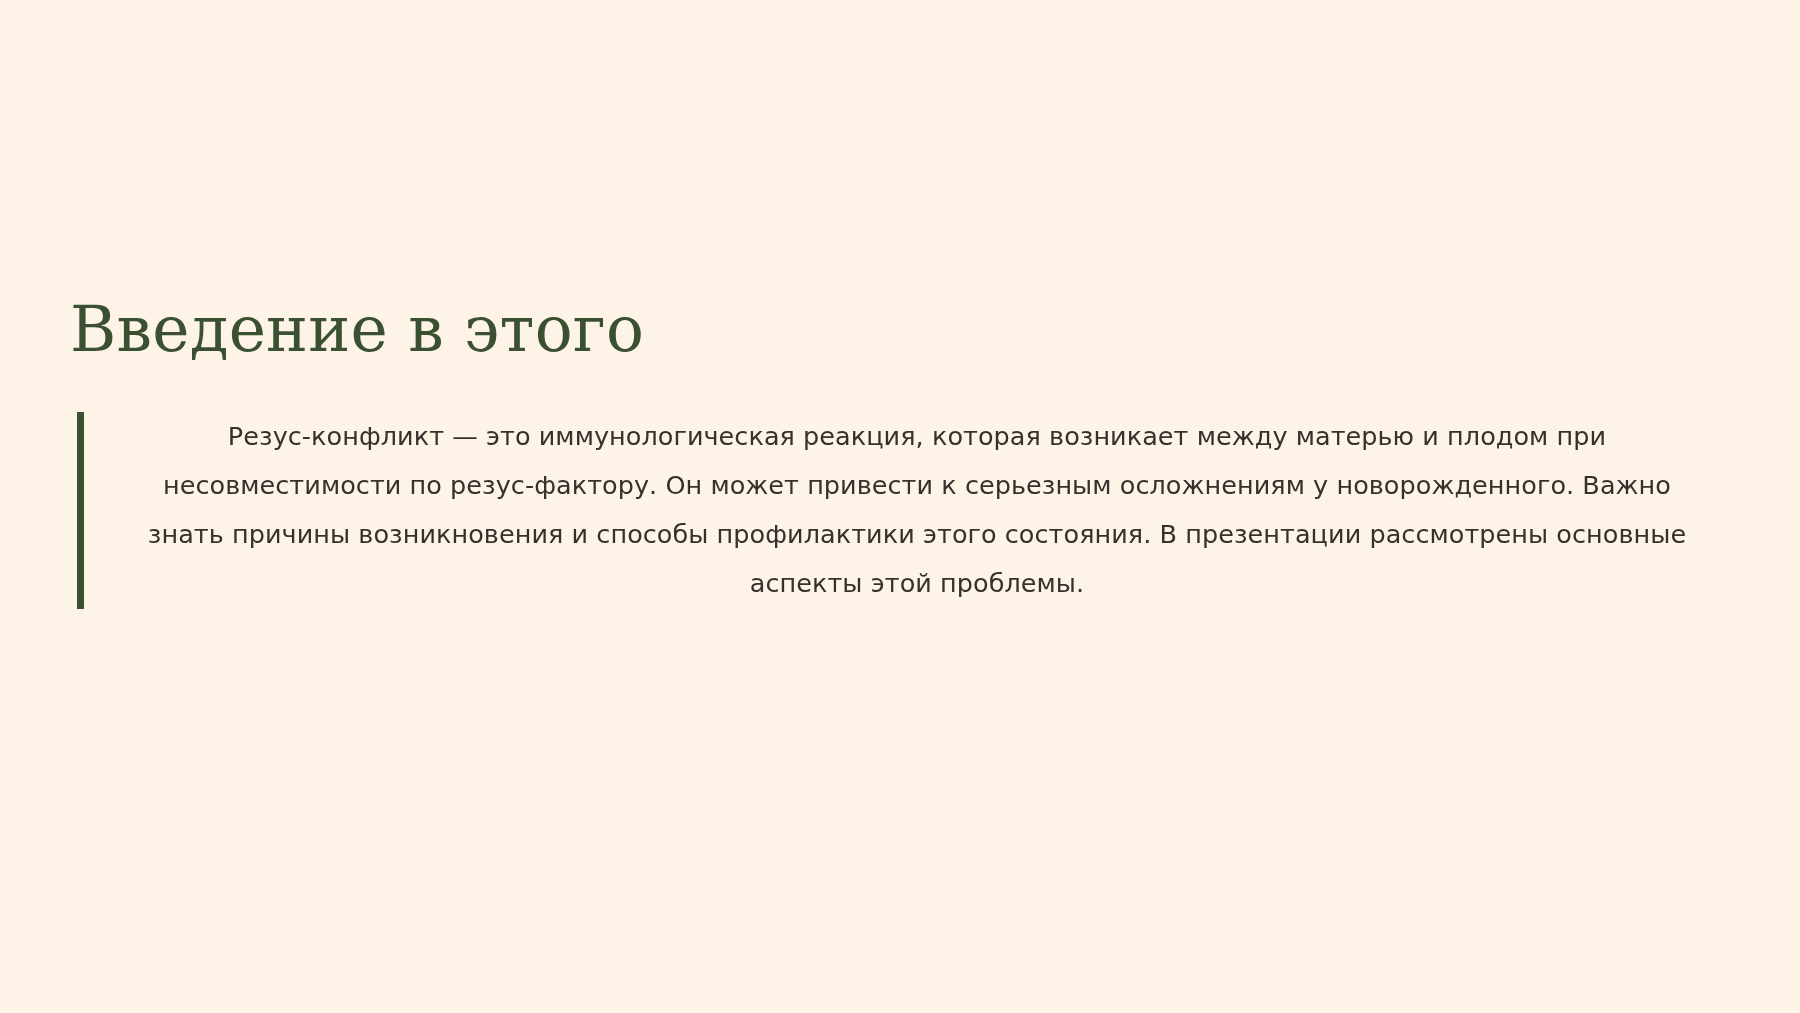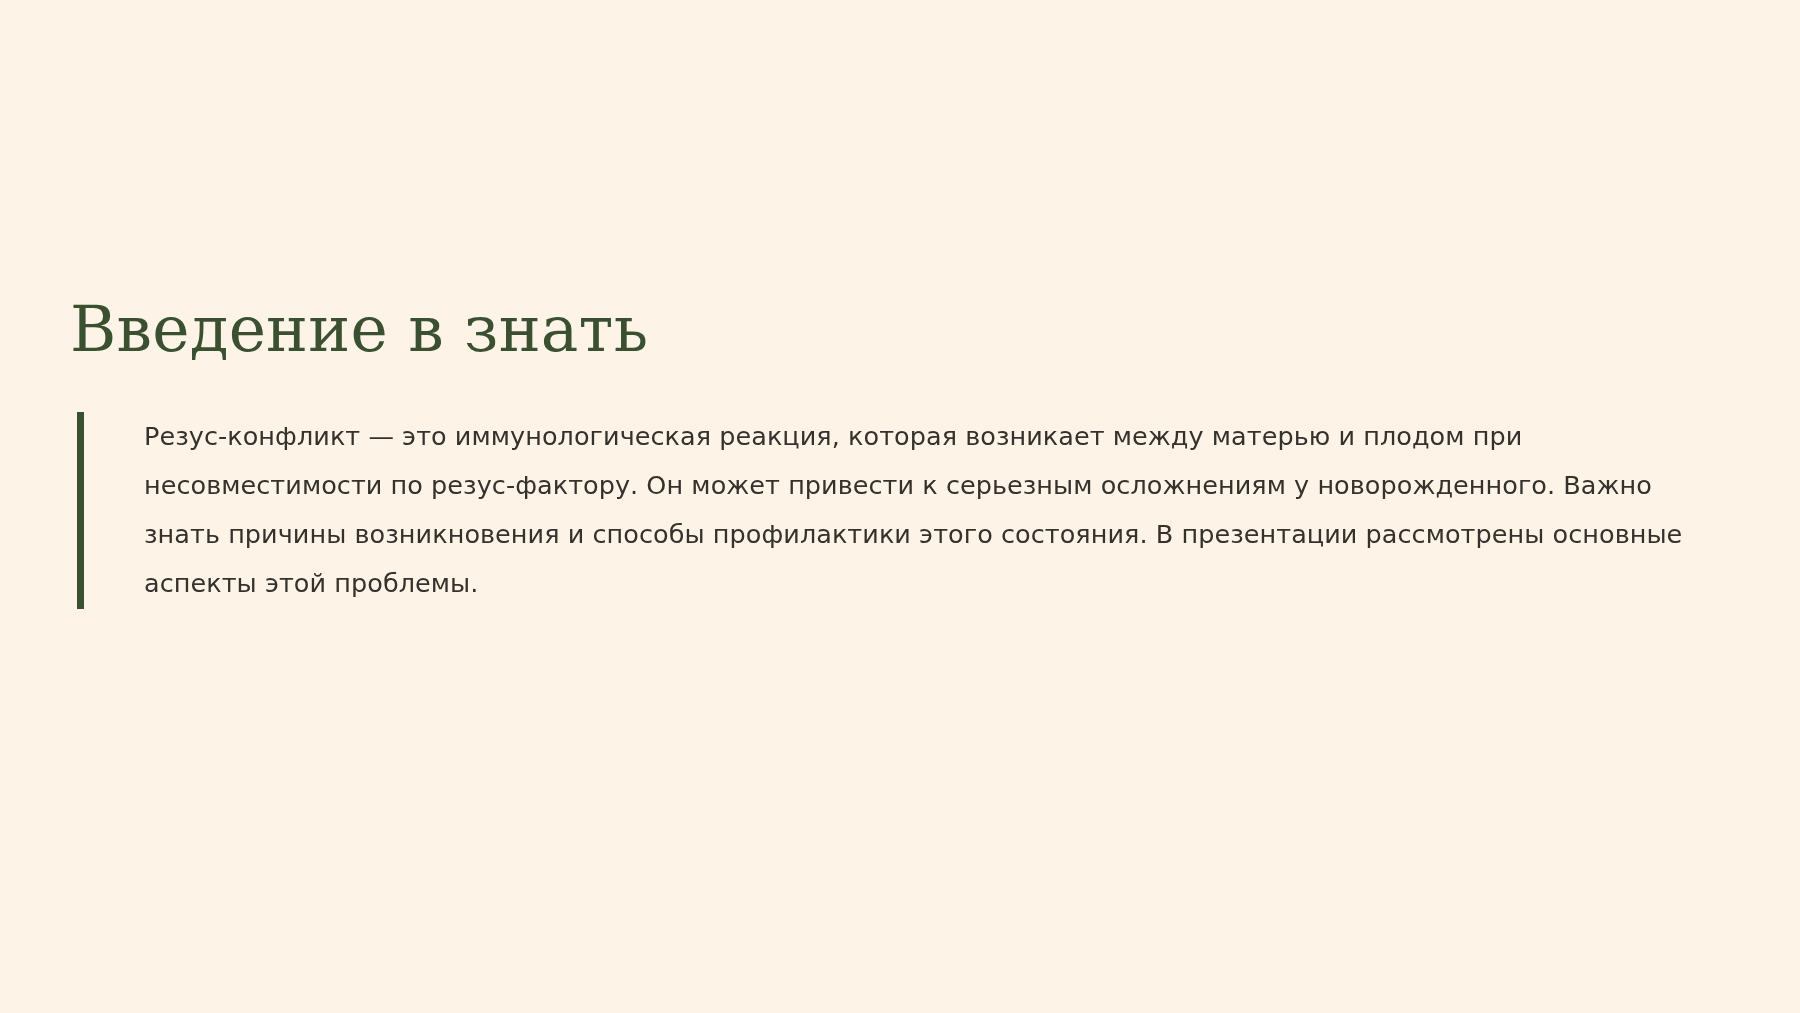--- a/index.html
+++ b/index.html
@@ -56,39 +56,39 @@
     position: absolute;
     left: 7px;
     top: 0;
     width: 7px;
     height: 197px;
     background: #3a5030;
     border-radius: 0;
   }
 
   .body-text {
-    margin: 12px;
+    margin: 0;
     padding: 0;
     font-family: "DejaVu Sans", "Liberation Sans", sans-serif;
     font-size: 25.5px;
     line-height: 49px;
     color: #35312c;
     letter-spacing: 0.05px;
     max-width: 1570px;
-    text-align: left;
+    text-align: center;
   }
 </style>
 </head>
 <body>
 
 <div class="slide">
 
   <div class="slide-content">
 
-    <h1 class="slide-title">Введение в знать</h1>
+    <h1 class="slide-title">Введение в этого</h1>
 
     <div class="body-block">
 
       <span class="accent-bar"></span>
 
       <p class="body-text">Резус-конфликт — это иммунологическая реакция, которая возникает между матерью и плодом при несовместимости по резус-фактору. Он может привести к серьезным осложнениям у новорожденного. Важно знать причины возникновения и способы профилактики этого состояния. В презентации рассмотрены основные аспекты этой проблемы.</p>
 
     </div>
 
   </div>

